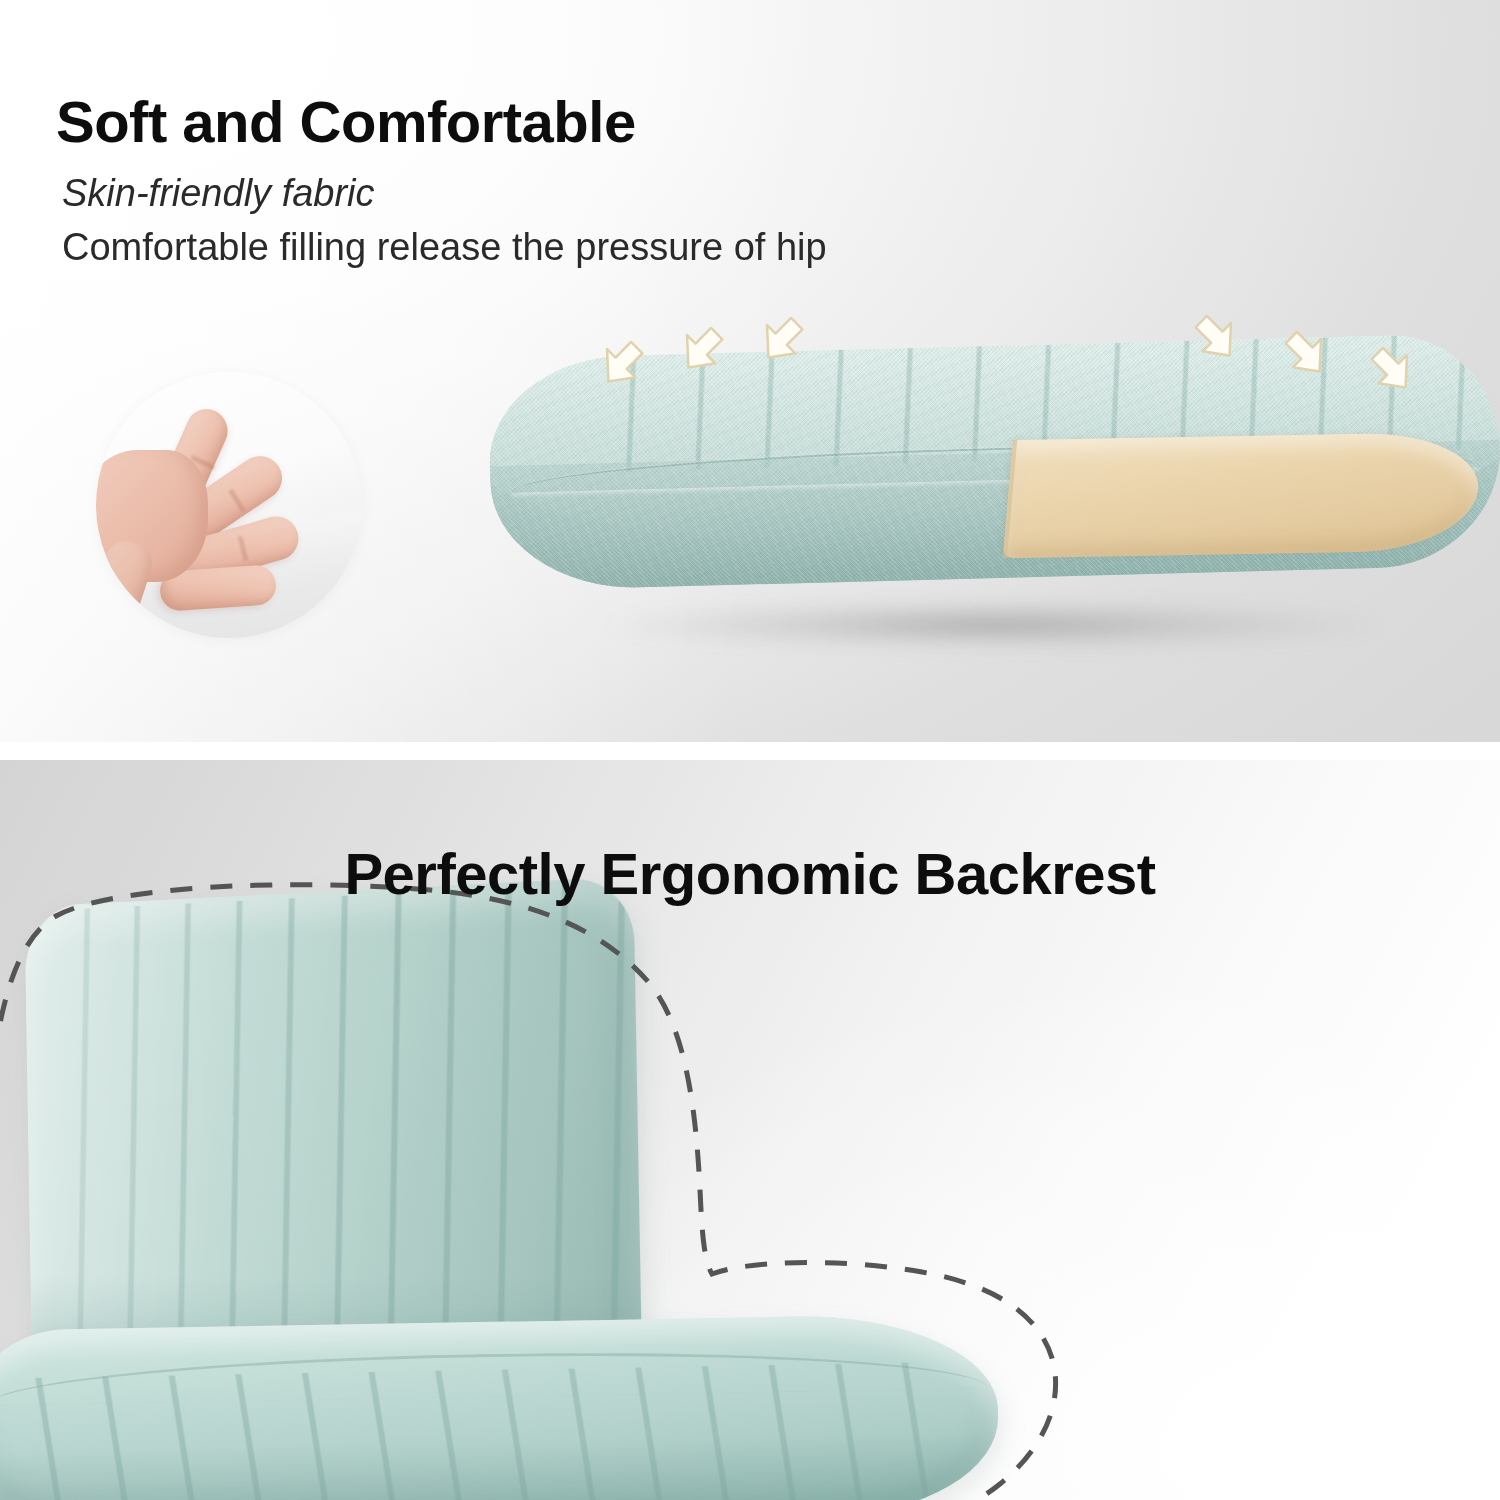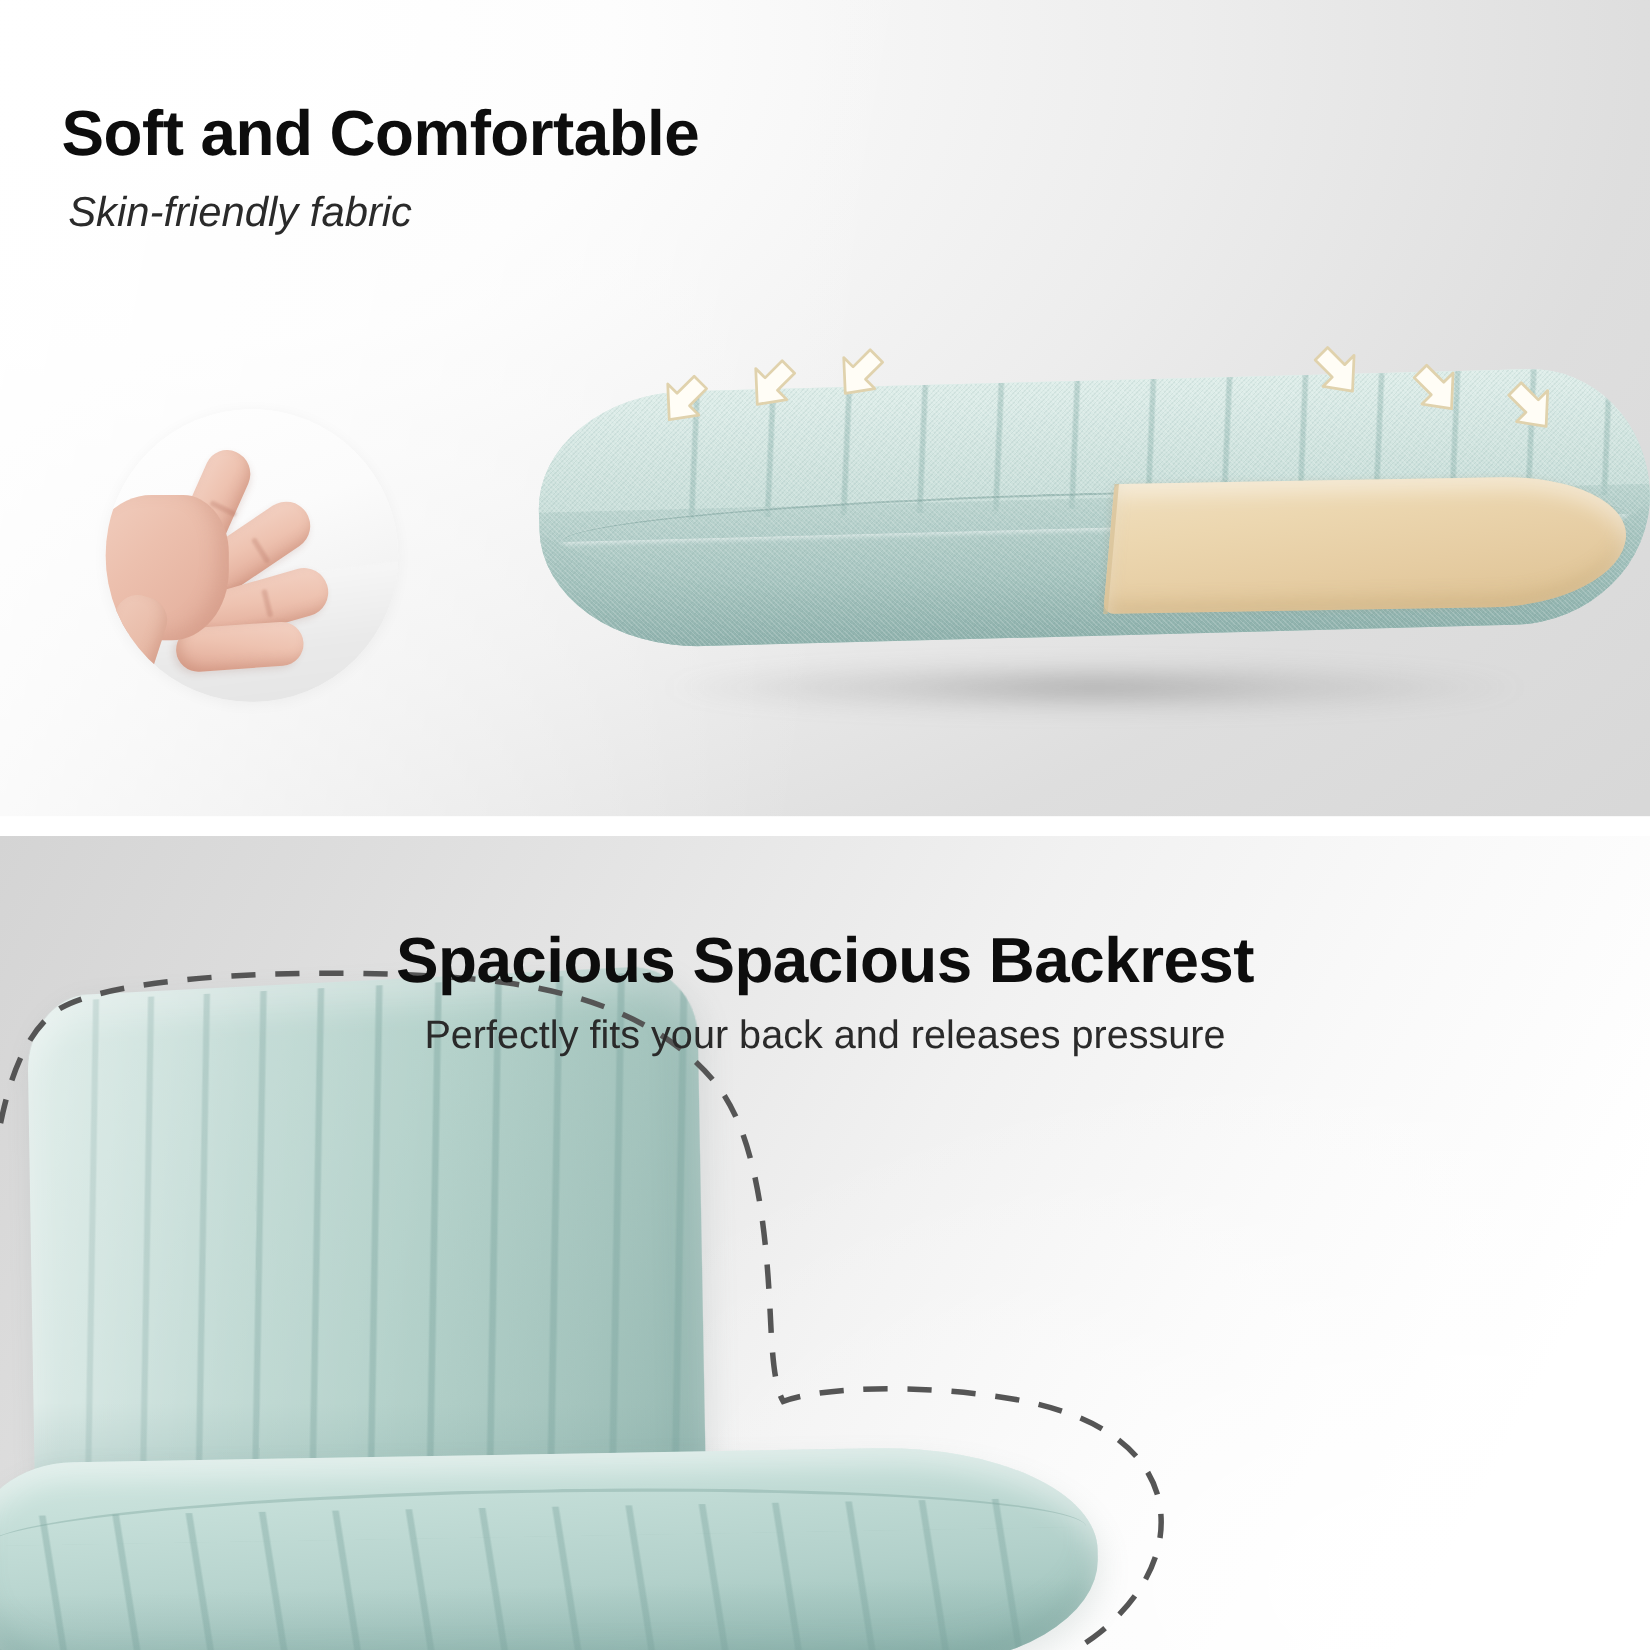--- a/index.html
+++ b/index.html
@@ -477,20 +477,21 @@
         <svg viewBox="0 0 52 56">
             <g transform="scale(-1,1) translate(-52,0)">
               <path d="M4 26 L26 2 L26 14 L48 14 L48 30 L26 30 L26 42 Z" transform="rotate(-45 26 26)" fill="#fffdf6" stroke="#e0d2ad" stroke-width="2.5" stroke-linejoin="round"></path>
             </g>
           </svg>
       </div>
     </div>
 
     <div class="headline" id="t1-title">Soft and Comfortable</div>
     <div class="subline" id="t1-sub1">Skin-friendly fabric</div>
+    <div class="subline" id="t1-sub2">Comfortable filling release the pressure of hip</div>
   </div>
 
   <div class="panel-divider"></div>
 
   <div class="panel-bottom">
     <div class="sheen2"></div>
   </div>
 
   <div class="chair-wrap">
     <div class="chair-back">
@@ -517,16 +518,15 @@
                C 560 38, 640 64, 690 124
                C 726 168, 736 250, 740 330
                C 742 374, 744 400, 752 414
                C 790 400, 880 398, 962 412
                C 1030 424, 1078 452, 1092 498
                C 1104 540, 1086 586, 1040 624
                C 1010 648, 970 664, 930 672" fill="none" stroke="#555555" stroke-width="5" stroke-linecap="butt" stroke-dasharray="22 18"></path>
     </svg>
   </div>
 
-  <div class="headline panel2-text" id="t2-title">Spacious Spacious Backrest</div>
-  <div class="subline panel2-text" id="t2-sub">Perfectly fits your back and releases pressure</div>
+  <div class="headline panel2-text" id="t2-title">Perfectly Ergonomic Backrest</div>
 
 </div>
 
 </body></html>

